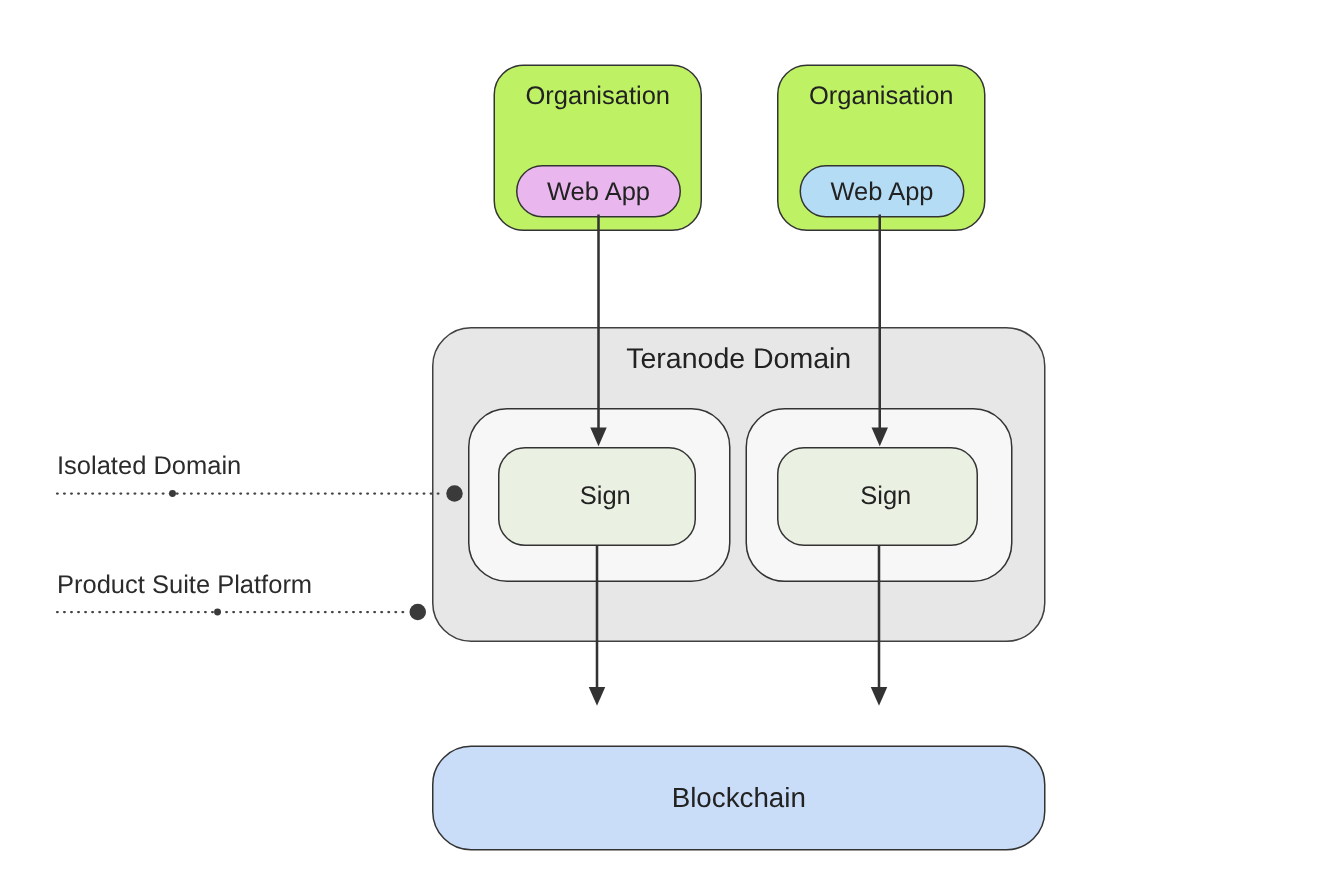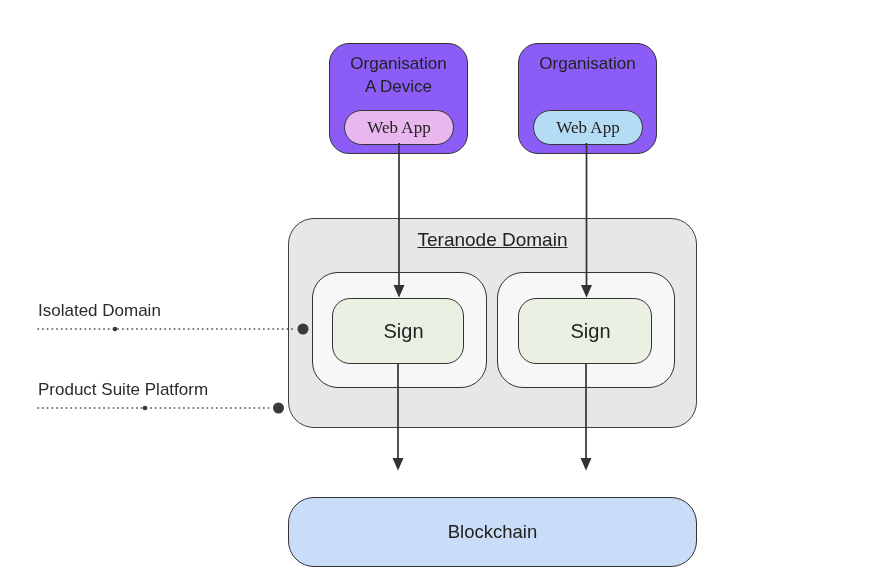--- a/index.html
+++ b/index.html
@@ -7,68 +7,66 @@
     position: relative;
     width: 878px; height: 582px;
     background: #ffffff;
     font-family: "Liberation Sans", sans-serif;
     color: #222222;
     overflow: hidden;
   }
   .abs { position: absolute; box-sizing: border-box; }
   .node {
     border: 1.5px solid #333333;
-    background: #8b5cf6;
+    background: #bef264;
   }
   .org-box {
     width: 139px; height: 111px; top: 43px;
     border-radius: 20px;
     text-align: center;
     font-size: 17px; line-height: 23px;
     padding-top: 8px;
   }
   .org-a { left: 329px; }
   .org-b { left: 518px; }
   .pill {
     top: 110px; width: 110px; height: 35px;
     border: 1.5px solid #333333;
     border-radius: 17.5px;
     display: flex; align-items: center; justify-content: center;
     font-size: 17px;
-    font-family: Liberation Serif, serif;
   }
   .pill-a { left: 344px; background: #e9b7ee; }
   .pill-b { left: 533px; background: #b5dcf5; }
   .teranode {
     left: 288px; top: 218px; width: 409px; height: 210px;
     background: #e7e7e7;
     border: 1.5px solid #404040;
     border-radius: 26px;
   }
   .teranode-title {
     left: 288px; top: 229px; width: 409px;
     text-align: center;
     font-size: 19px;
-    text-decoration: underline;
   }
   .inner-box {
     top: 272px; height: 116px;
     background: #f7f7f7;
     border: 1.3px solid #333333;
     border-radius: 26px;
   }
   .inner-a { left: 312px; width: 175px; }
   .inner-b { left: 497px; width: 178px; }
   .sign-box {
     top: 298px; height: 66px;
     background: #eaf1e2;
     border: 1.4px solid #333333;
     border-radius: 18px;
     display: flex; align-items: center; justify-content: center;
-    font-size: 20px;
+    font-size: 17px;
     padding-left: 11px;
   }
   .sign-a { left: 332px; width: 132px; }
   .sign-b { left: 518px; width: 134px; }
   .blockchain {
     left: 288px; top: 471px; width: 409px; height: 70px;
     background: #c9dcf8;
     border: 1.5px solid #333333;
     border-radius: 26px;
     display: flex; align-items: center; justify-content: center;
@@ -88,21 +86,20 @@
     pointer-events: none;
   }
 </style>
 </head>
 <body>
 
 <div class="canvas">
 
   <div class="abs node org-box org-a">
     <div>Organisation</div>
-    <div>A Device</div>
   </div>
   <div class="abs pill pill-a">
     <span>Web App</span>
   </div>
 
   <div class="abs node org-box org-b">
     <div>Organisation</div>
   </div>
   <div class="abs pill pill-b">
     <span>Web App</span>

